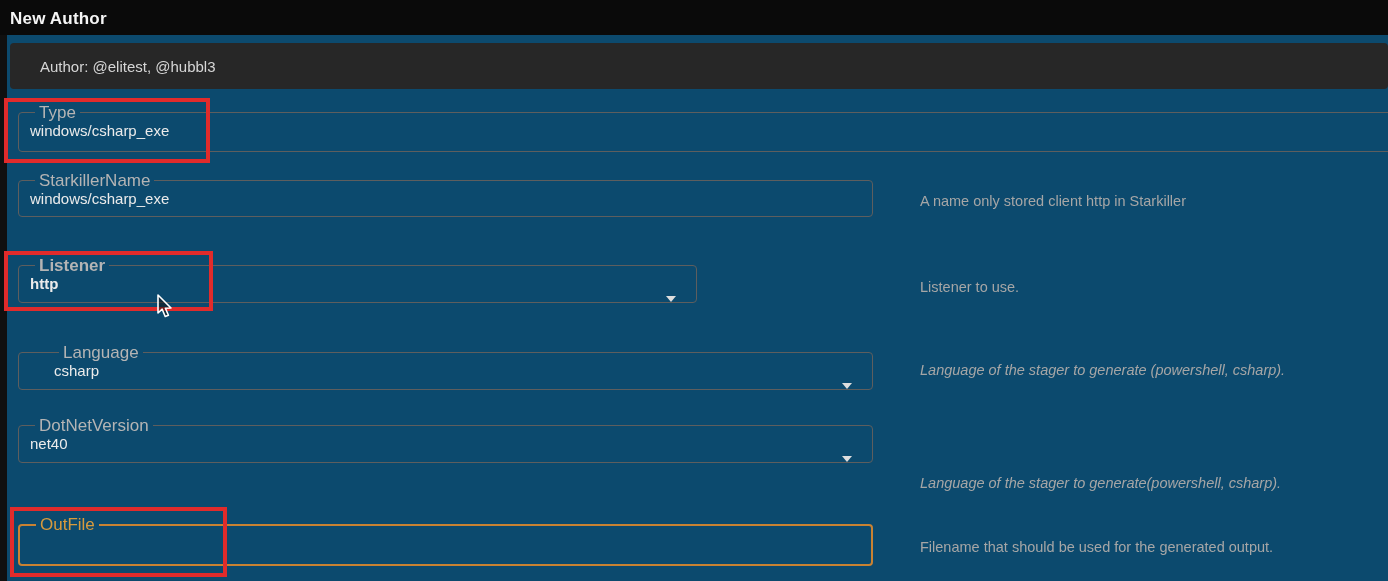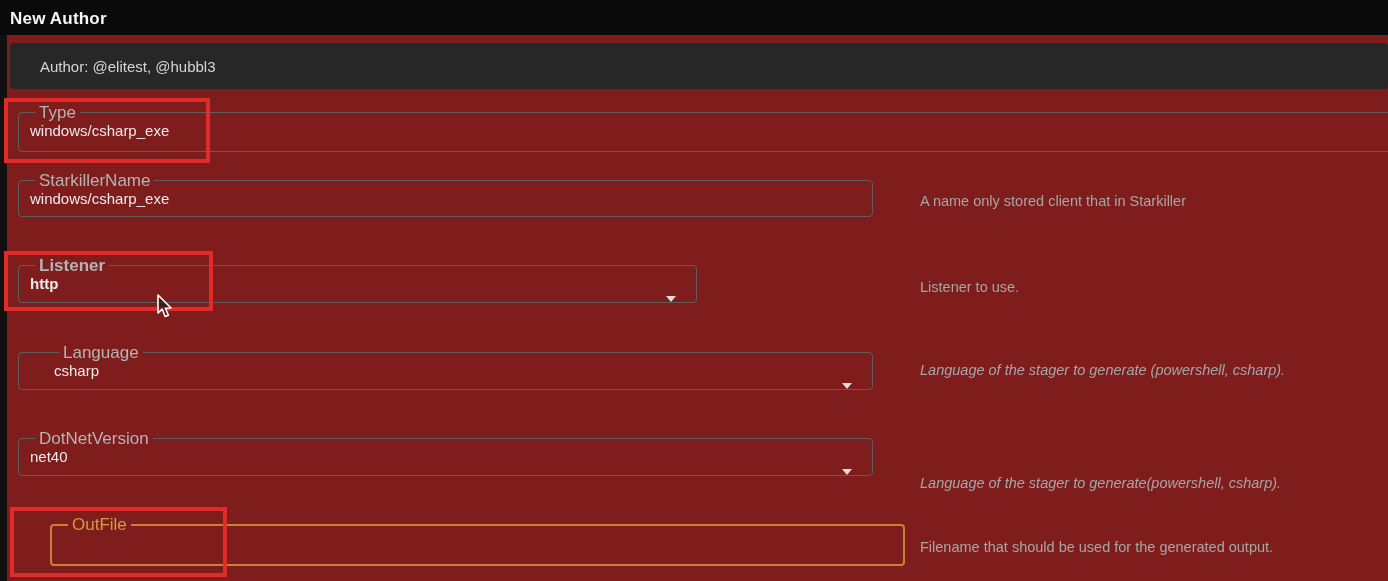--- a/index.html
+++ b/index.html
@@ -15,21 +15,21 @@
     position:absolute; left:0; top:0; width:1388px; height:35px;
     background:#0a0a0a;
   }
   .page-title {
     position:absolute; left:10px; top:9px;
     font-size:17px; font-weight:bold; color:#f5f5f5; letter-spacing:.2px;
   }
   
   .card {
     position:absolute; left:7px; top:35px; width:1381px; height:546px;
-    background:#7f1d1d; overflow:hidden;
+    background:#0c4a6e; overflow:hidden;
   }
   .author-panel {
     position:absolute; left:3px; top:8px; width:1378px; height:46px;
     background:#272727; border-radius:4px;
   }
   .author-text {
     position:absolute; left:30px; top:15px;
     font-size:15px; color:#d6d6d6;
   }
   
@@ -86,44 +86,44 @@
 
   <fieldset class="field" style="left:11px; top:71px; width:1375px; height:46px;">
     <legend>Type</legend>
     <div class="field-value">windows/csharp_exe</div>
   </fieldset>
 
   <fieldset class="field" style="left:11px; top:139px; width:855px; height:43px;">
     <legend>StarkillerName</legend>
     <div class="field-value">windows/csharp_exe</div>
   </fieldset>
-  <div class="helper" style="top:158px;">A name only stored client that in Starkiller</div>
+  <div class="helper" style="top:158px;">A name only stored client http in Starkiller</div>
 
   <fieldset class="field" style="left:11px; top:224px; width:679px; height:44px;font-weight:bold;">
     <legend>Listener</legend>
     <div class="field-value">http</div>
     <span class="dd-arrow"></span>
   </fieldset>
   <div class="helper" style="top:244px;">Listener to use.</div>
 
   <fieldset class="field" style="left:11px; top:311px; width:855px; height:44px;padding-left:35px;">
     <legend>Language</legend>
     <div class="field-value">csharp</div>
     <span class="dd-arrow"></span>
   </fieldset>
   <div class="helper" style="top:327px;font-style:italic;">Language of the stager to generate (powershell, csharp).</div>
 
-  <fieldset class="field" style="left:11px; top:397px; width:855px; height:44px;">
+  <fieldset class="field" style="left:11px; top:384px; width:855px; height:44px;">
     <legend>DotNetVersion</legend>
     <div class="field-value">net40</div>
     <span class="dd-arrow"></span>
   </fieldset>
   <div class="helper" style="top:440px;font-style:italic;">Language of the stager to generate(powershell, csharp).</div>
 
-  <fieldset class="field focused" style="left:11px; top:483px; width:855px; height:48px;margin-left:32px;">
+  <fieldset class="field focused" style="left:11px; top:483px; width:855px; height:48px;">
     <legend>OutFile</legend>
   </fieldset>
   <div class="helper" style="top:504px;">Filename that should be used for the generated output.</div>
 
 </div>
 
 <div class="anno" style="left:4px;  top:98px;  width:206px; height:65px;"></div>
 <div class="anno" style="left:4px;  top:251px; width:209px; height:60px;"></div>
 <div class="anno" style="left:10px; top:507px; width:217px; height:70px;"></div>
 

